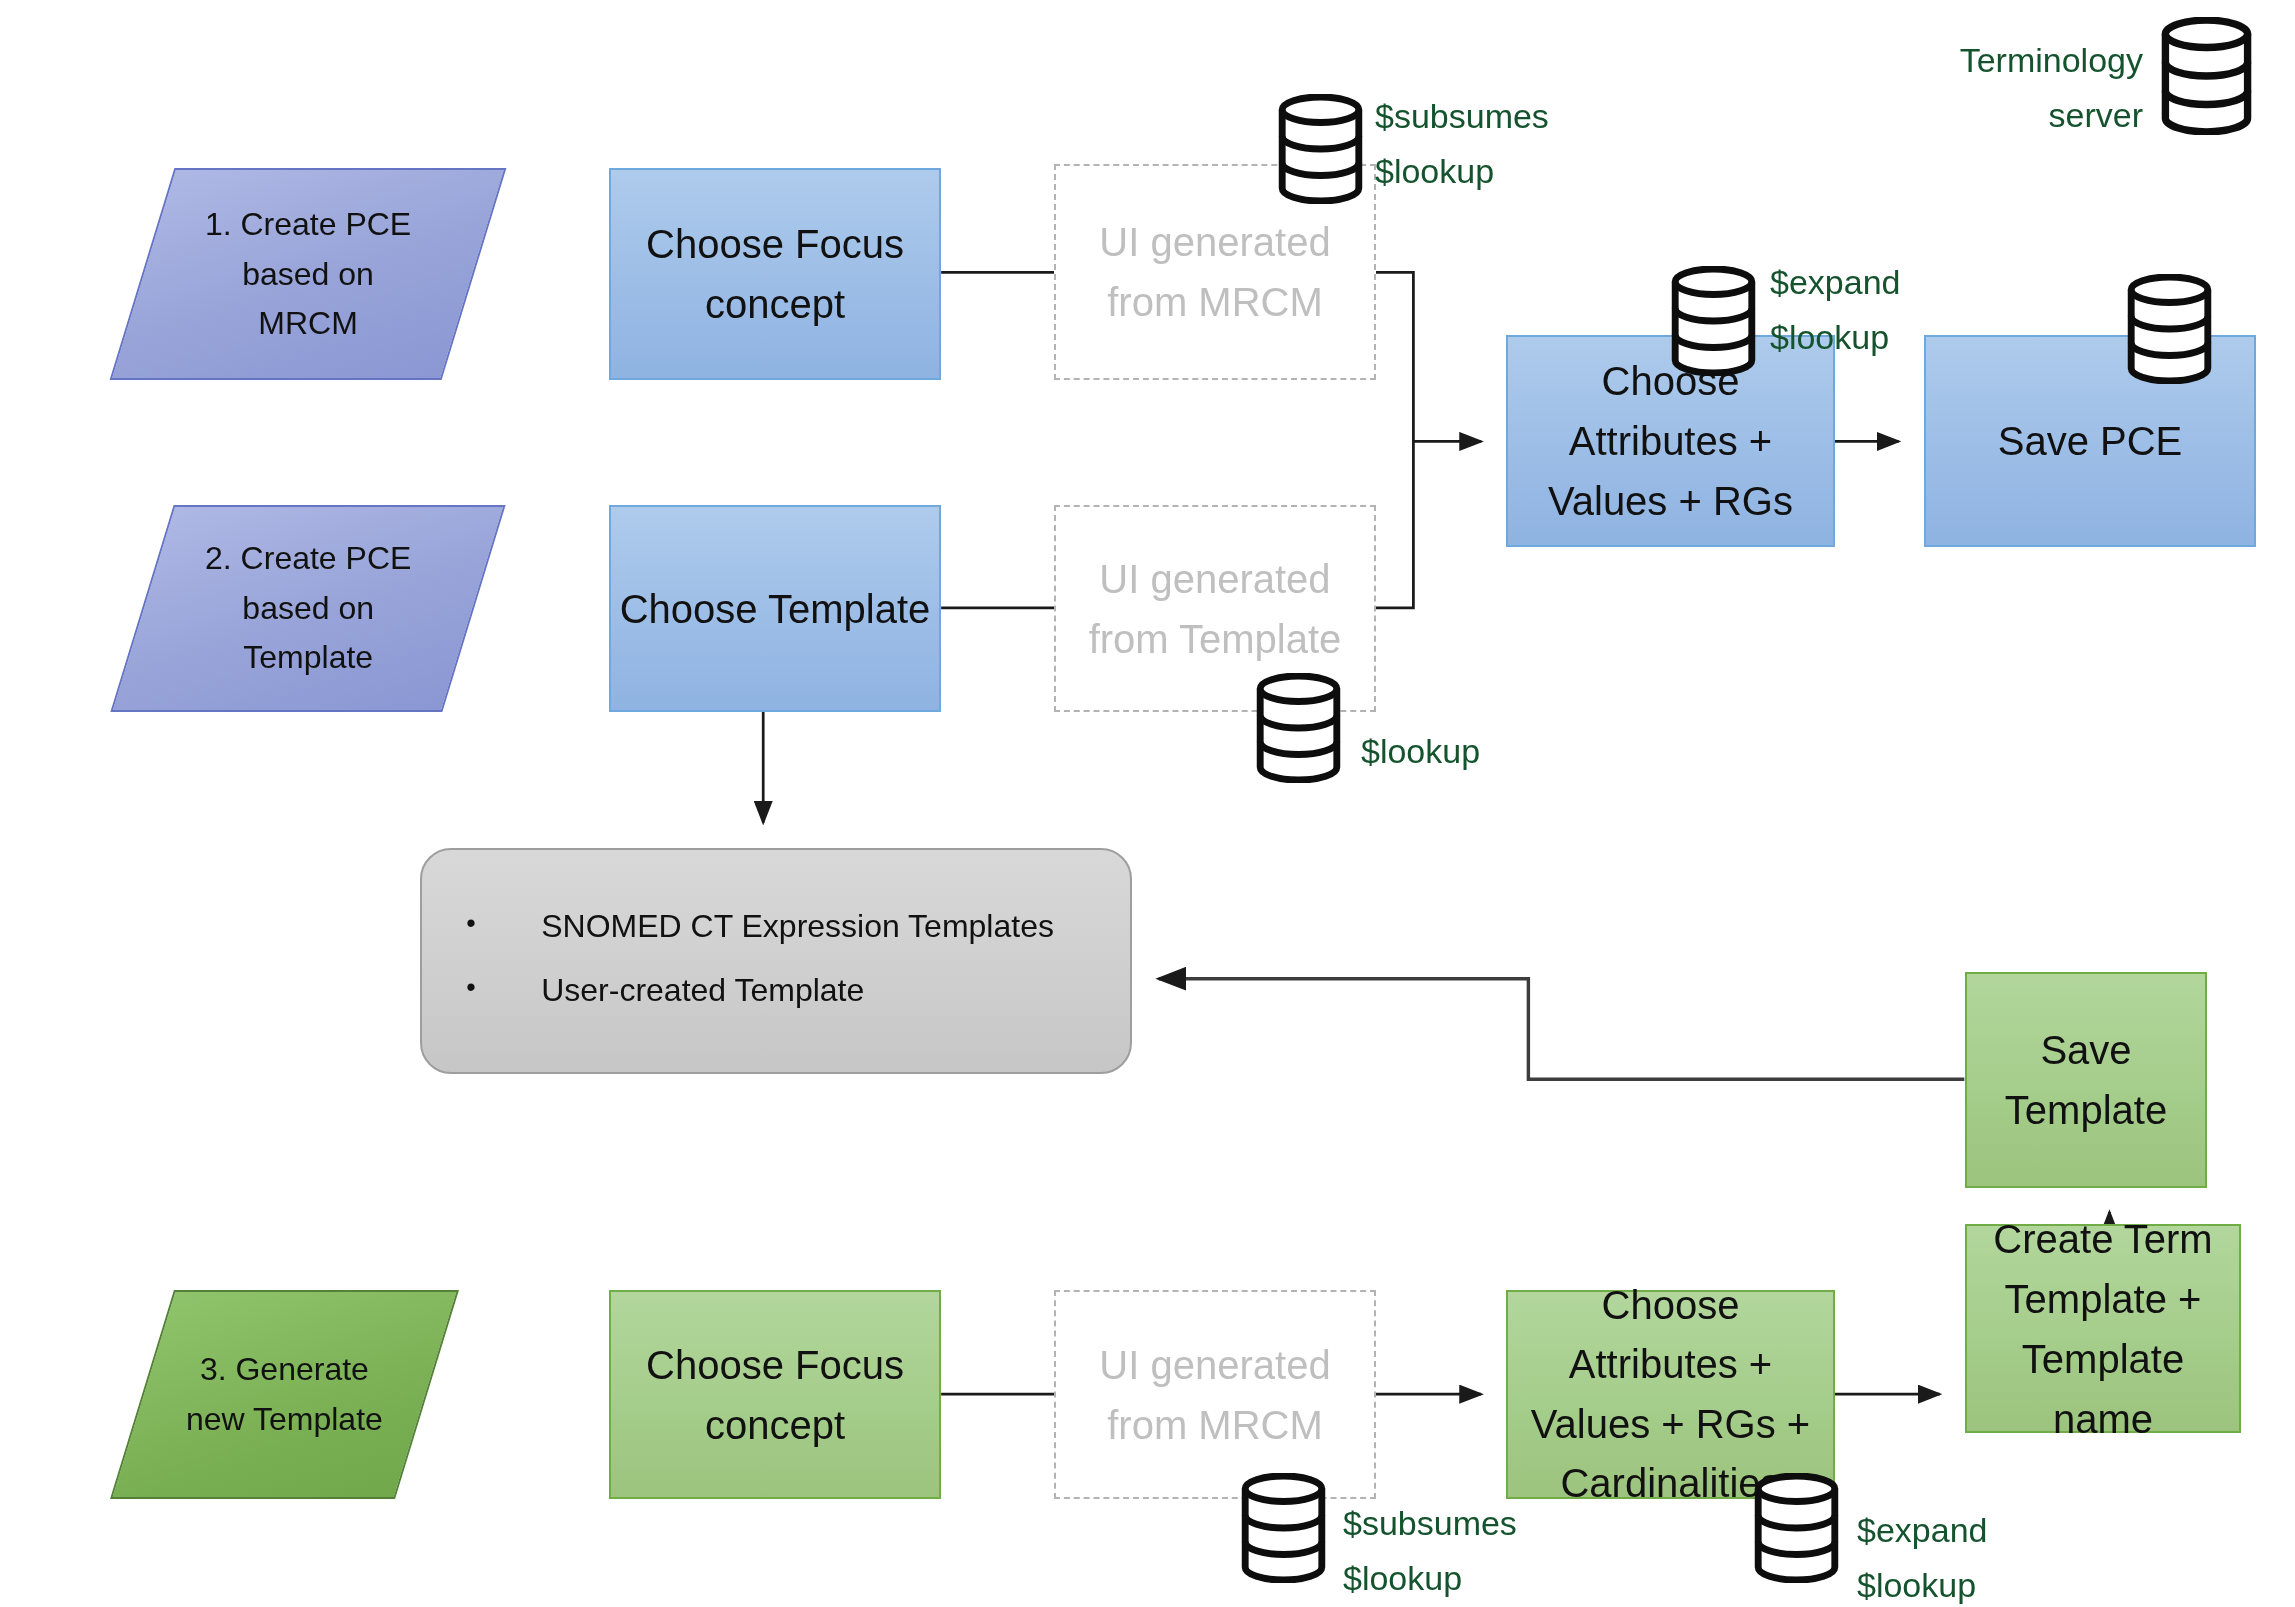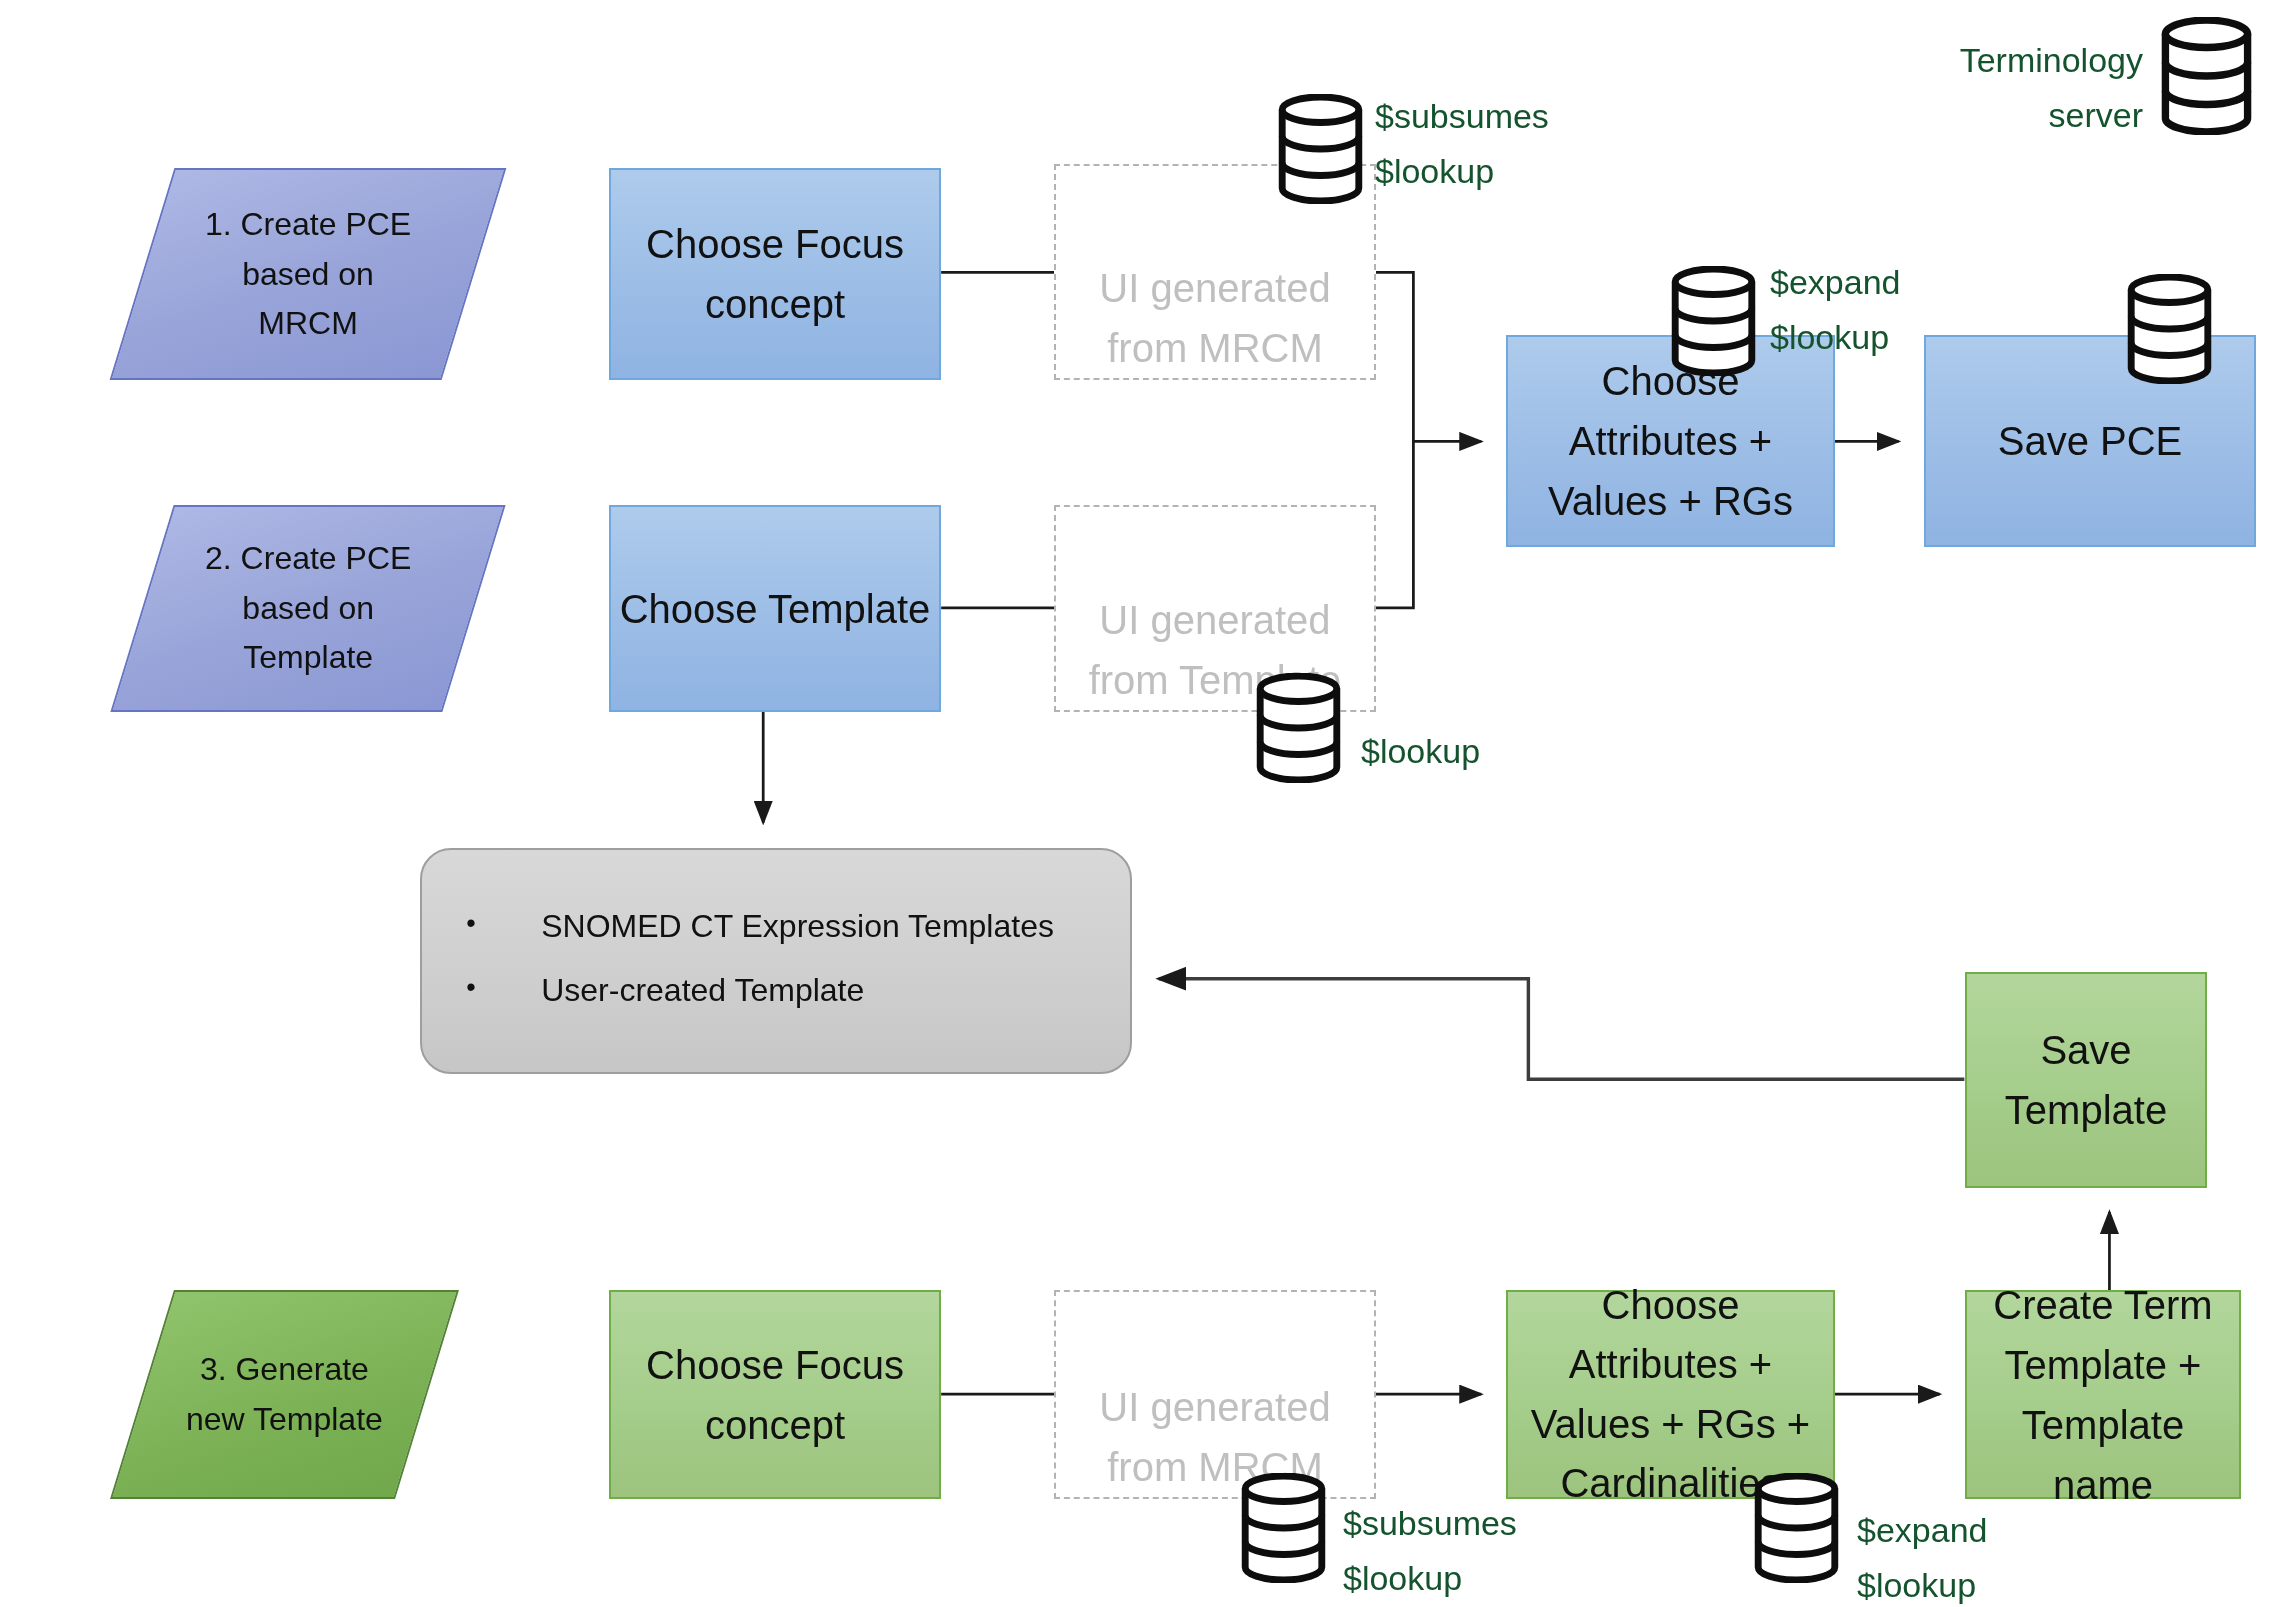--- a/index.html
+++ b/index.html
@@ -14,21 +14,21 @@
   }
   .blue-box {
     background:linear-gradient(180deg,#aecbec 0%,#9cbde6 55%,#8fb3e2 100%);
     border:2.1px solid #6fa8dc;
   }
   .green-box {
     background:linear-gradient(180deg,#b2d69c 0%,#a5cd8b 55%,#9cc47e 100%);
     border:2.1px solid #70ad47;
   }
   .dashed-box {
-    border:2.1px dashed #b3b3b3; color:#bfbfbf; background:#ffffff;align-items:flex-end;
+    border:2.1px dashed #b3b3b3; color:#bfbfbf; background:#ffffff;
   }
   .par {
     position:absolute; display:flex; align-items:center; justify-content:center;
     transform:skewX(-17deg); box-sizing:border-box;
   }
   .par .par-label {
     transform:skewX(17deg); display:block; text-align:center; white-space:pre-line;
     font-size:32px; line-height:1.55;
   }
   .purple-par {
@@ -230,20 +230,20 @@
   <svg viewBox="0 0 90 112" xmlns="http://www.w3.org/2000/svg">
     <path d="M6,16 L6,96 A39,13 0 0 0 84,96 L84,16" fill="#ffffff" stroke="#0d0d0d" stroke-width="7"></path>
     <path d="M6,43 A39,13 0 0 0 84,43" fill="none" stroke="#0d0d0d" stroke-width="7"></path>
     <path d="M6,70 A39,13 0 0 0 84,70" fill="none" stroke="#0d0d0d" stroke-width="7"></path>
     <ellipse cx="45" cy="16" rx="39" ry="13" fill="#ffffff" stroke="#0d0d0d" stroke-width="7"></ellipse>
   </svg>
 </div>
   <div class="anno" style="left:1857px; top:1503px;">$expand
 $lookup</div>
 
-  <div class="node green-box" style="left:1965px; top:1290px; width:276px; height:209px;">
+  <div class="node green-box" style="left:1965px; top:1224px; width:276px; height:209px;">
     <span>Create Term
 Template +
 Template name</span>
   </div>
 
 </div>
 
 
 </body></html>

